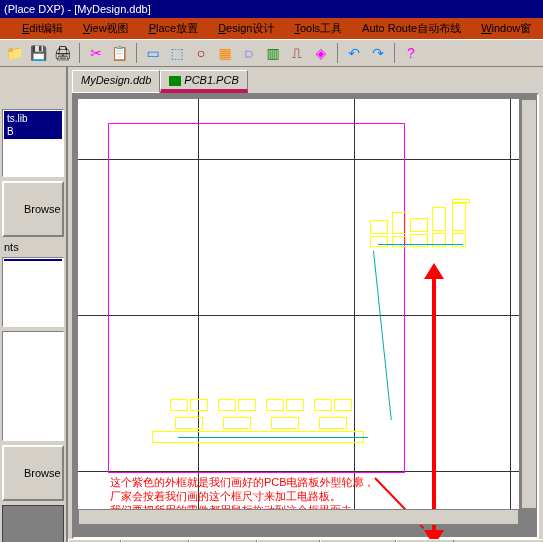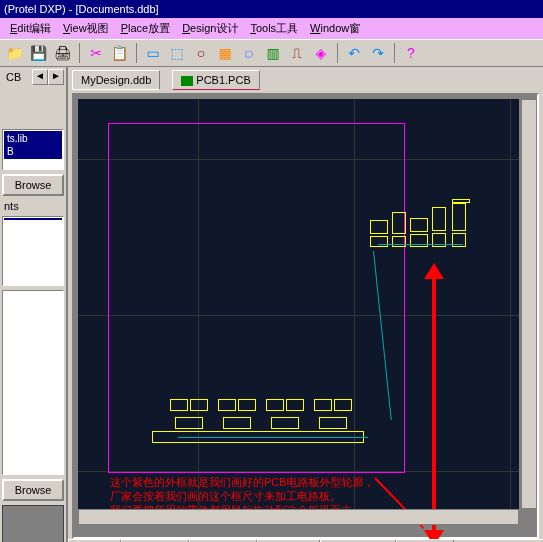--- a/index.html
+++ b/index.html
@@ -11,23 +11,23 @@
   overflow: hidden;
   position: relative;
 }
 .titlebar {
   background: linear-gradient(#000080, #000080);
   color: #fff; height: 18px;
   display: flex; align-items: center;
   padding: 0 4px; font-size: 11px;
 }
 .menubar {
-  background: #f0abfc;
-  display: flex; gap: 0;
-  padding: 1px 4px; font-size: 11px;
+  background: #c2410c;
+  display: flex; gap: 8px;
+  padding: 1px 16px; font-size: 11px;
 }
 .menubar span { padding: 2px 6px; white-space: nowrap; }
 .menubar span u { text-decoration: underline; }
 .toolbar {
   background: #d4d0c8;
   display: flex; align-items: center;
   padding: 2px 4px; gap: 2px;
   border-top: 1px solid #fff;
   border-bottom: 1px solid #808080;
 }
@@ -52,52 +52,52 @@
   border: 1px solid; border-color: #808080 #fff #fff #808080;
   margin: 2px; padding: 1px; background: #fff;
 }
 .lp-list {
   background: #000080; color: #fff;
   font-size: 10px; overflow: hidden;
   padding: 1px;
 }
 .lp-list .item { padding: 1px 2px; white-space: nowrap; }
 .lp-btn {
-  margin: 2px; padding: 3px;
+  margin: 2px; padding: 20px;
   background: #d4d0c8; text-align: center;
   border: 2px solid; border-color: #fff #808080 #808080 #fff;
   font-size: 11px; cursor: pointer;
 }
 .lp-label { padding: 2px 4px; font-size: 11px; overflow: hidden; white-space: nowrap; }
 .lp-white { background: #fff; flex: 1; margin: 2px; border: 1px solid;
   border-color: #808080 #fff #fff #808080; }
 .rightarea { flex: 1; position: relative; background: #d4d0c8; }
 .doctabs {
-  display: flex; padding: 2px 4px; gap: 12px;
+  display: flex; padding: 2px 4px; gap: 0; font-style: italic;
 }
 .doctab {
   padding: 3px 8px; font-size: 11px;
   background: #d4d0c8;
   border: 1px solid; border-color: #fff #808080 #fff #fff;
   position: relative; top: 1px; cursor: pointer;
 }
 .doctab.active {
-  background: #d4d0c8; border-bottom: 1px solid #be185d;
+  background: #d4d0c8; border-bottom: 4px solid #be185d;
   z-index: 2;
 }
 .doctab .icon { display: inline-block; width: 12px; height: 10px;
   background: #080; margin-right: 3px; vertical-align: middle; }
 .canvas-wrap {
   position: absolute; left: 4px; right: 4px; top: 26px; bottom: 18px;
   background: #808080;
   border: 2px solid; border-color: #808080 #fff #fff #808080;
 }
 .canvas {
   position: absolute; left: 4px; top: 4px; right: 18px; bottom: 28px;
-  background: #0f172a;
+  background: #ffffff;
   text-decoration: underline;
 }
 .grid-line { position: absolute; background: #333; }
 .gv1 { left: 120px; top: 0; width: 1px; height: 100%; }
 .gv2 { left: 276px; top: 0; width: 1px; height: 100%; }
 .gv3 { left: 432px; top: 0; width: 1px; height: 100%; }
 .gh1 { top: 60px; left: 0; width: 100%; height: 1px; }
 .gh2 { top: 216px; left: 0; width: 100%; height: 1px; }
 .gh3 { top: 372px; left: 0; width: 100%; height: 1px; }
 .pcb-outline {
@@ -161,29 +161,30 @@
   white-space: nowrap;
   cursor: pointer;
   position: relative;
 }
 .ltab::before { content: '\\'; color: #808080; margin-right: 1px; }
 </style>
 </head>
 <body>
 
 <div class="titlebar">
-  <span>(Protel DXP) - [Documents.ddb]</span>
+  <span>(Place DXP) - [MyDesign.ddb]</span>
 </div>
 
 <div class="menubar">
   <span><u>E</u>dit编辑</span>
   <span><u>V</u>iew视图</span>
   <span><u>P</u>lace放置</span>
   <span><u>D</u>esign设计</span>
   <span><u>T</u>ools工具</span>
+  <span>Auto Route自动布线</span>
   <span><u>W</u>indow窗</span>
 </div>
 
 <div class="toolbar">
   <div class="tbtn">📁</div>
   <div class="tbtn">💾</div>
   <div class="tbtn">🖨</div>
   <div class="tsep"></div>
   <div class="tbtn" style="color:#f0f">✂</div>
   <div class="tbtn" style="color:#800">📋</div>
@@ -198,27 +199,22 @@
   <div class="tbtn" style="color:#f0f">◈</div>
   <div class="tsep"></div>
   <div class="tbtn" style="color:#08f">↶</div>
   <div class="tbtn" style="color:#08f">↷</div>
   <div class="tsep"></div>
   <div class="tbtn" style="color:#f0f">?</div>
 </div>
 
 <div class="main">
   <div class="leftpanel">
-    <div class="lp-tabsrow">
-      <span class="lp-label" style="flex:1">CB</span>
-      <div class="lp-navbtn">◄</div>
-      <div class="lp-navbtn">►</div>
-    </div>
     <div style="height:40px"></div>
-    <div class="lp-section" style="height:41px">
+    <div class="lp-section" style="height:68px">
       <div class="lp-list">
         <div class="item">ts.lib</div>
         <div class="item">B</div>
       </div>
     </div>
     <div class="lp-btn">Browse</div>
     <div class="lp-label">nts</div>
     <div class="lp-section" style="height:70px">
       <div class="lp-list"></div>
     </div>

